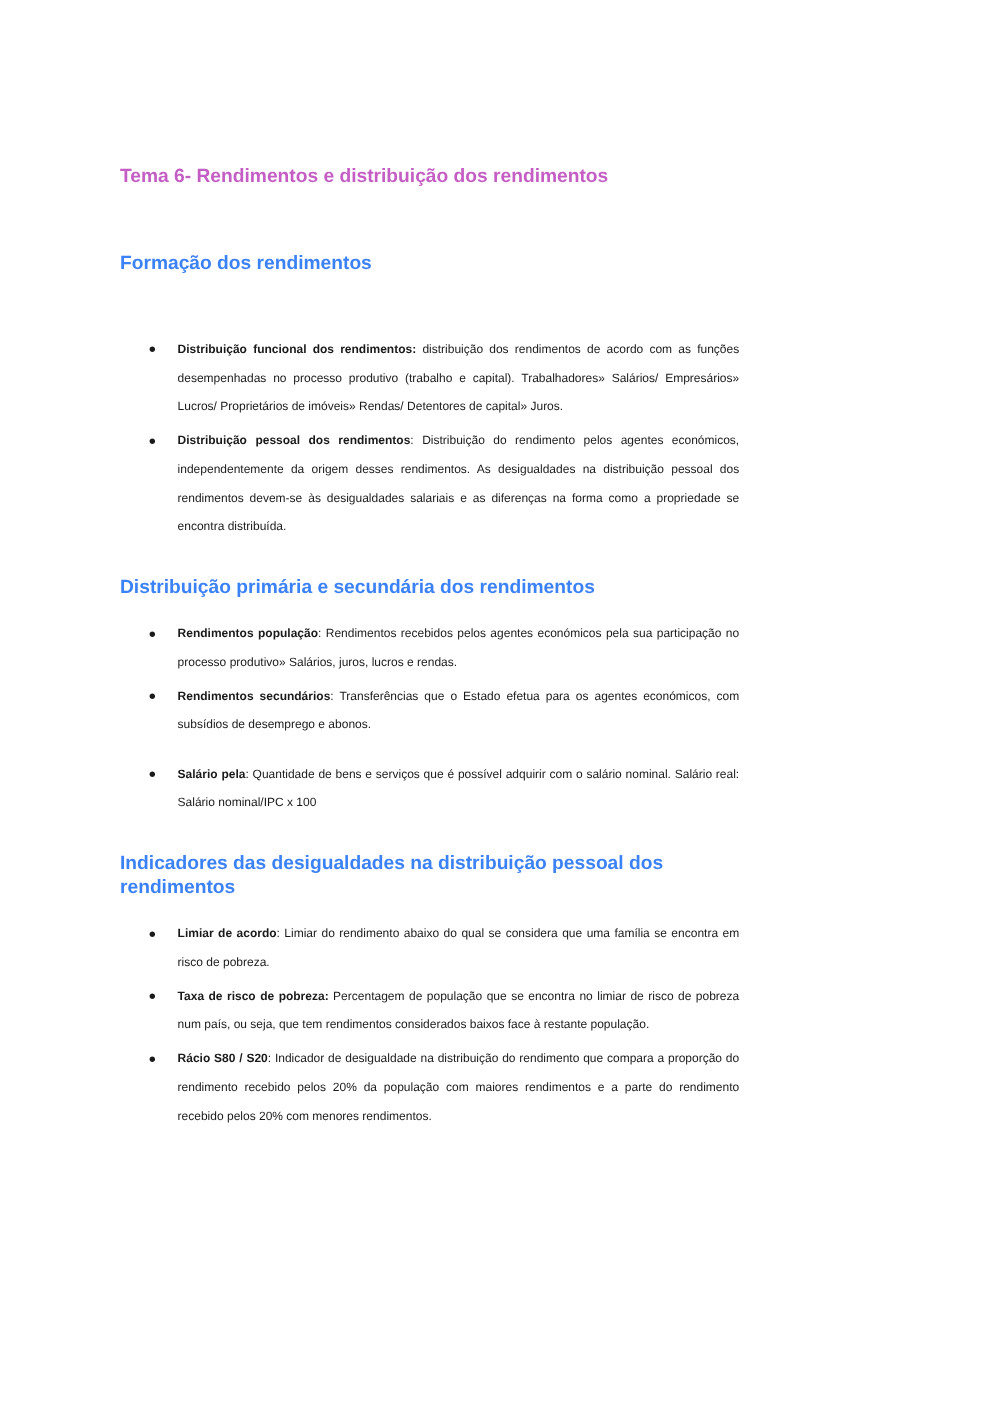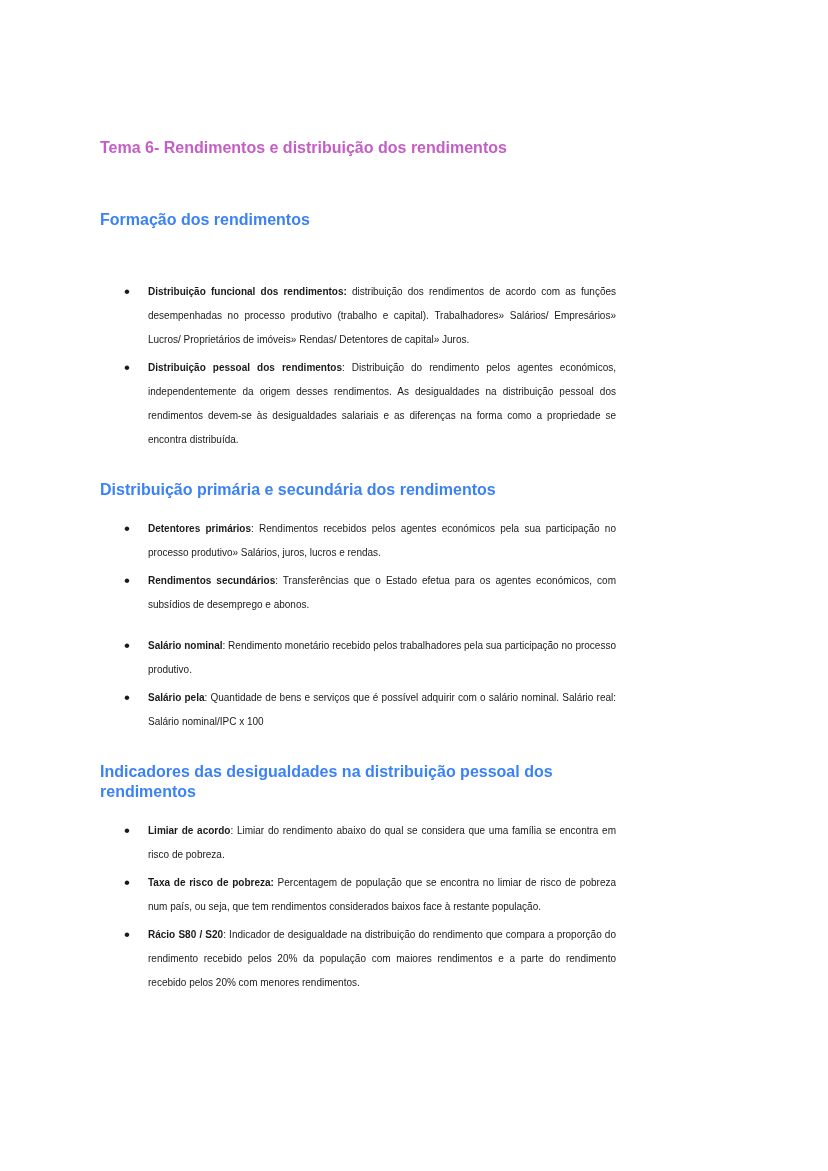--- a/index.html
+++ b/index.html
@@ -83,33 +83,30 @@
         <li>
           <span class="lead">Distribuição pessoal dos rendimentos</span><span class="rest">: Distribuição do rendimento pelos agentes económicos, independentemente da origem desses rendimentos. As desigualdades na distribuição pessoal dos rendimentos devem-se às desigualdades salariais e as diferenças na forma como a propriedade se encontra distribuída.</span>
         </li>
       </ul>
     </section>
 
     <section class="sec-1">
       <h2 class="sec-heading">Distribuição primária e secundária dos rendimentos</h2>
       <ul class="bullets">
         <li>
-          <span class="lead">Detentores primários</span><span class="rest">: Rendimentos recebidos pelos agentes económicos pela sua participação no processo produtivo» Salários, juros, lucros e rendas.</span>
+          <span class="lead">Rendimentos população</span><span class="rest">: Rendimentos recebidos pelos agentes económicos pela sua participação no processo produtivo» Salários, juros, lucros e rendas.</span>
         </li>
         <li>
           <span class="lead">Rendimentos secundários</span><span class="rest">: Transferências que o Estado efetua para os agentes económicos, com subsídios de desemprego e abonos.</span>
         </li>
       </ul>
     </section>
 
     <section class="sec-2">
       <ul class="bullets">
-        <li>
-          <span class="lead">Salário nominal</span><span class="rest">: Rendimento monetário recebido pelos trabalhadores pela sua participação no processo produtivo.</span>
-        </li>
         <li>
           <span class="lead">Salário pela</span><span class="rest">: Quantidade de bens e serviços que é possível adquirir com o salário nominal. Salário real: Salário nominal/IPC x 100</span>
         </li>
       </ul>
     </section>
 
     <section class="sec-3">
       <h2 class="sec-heading">Indicadores das desigualdades na distribuição pessoal dos rendimentos</h2>
       <ul class="bullets">
         <li>

